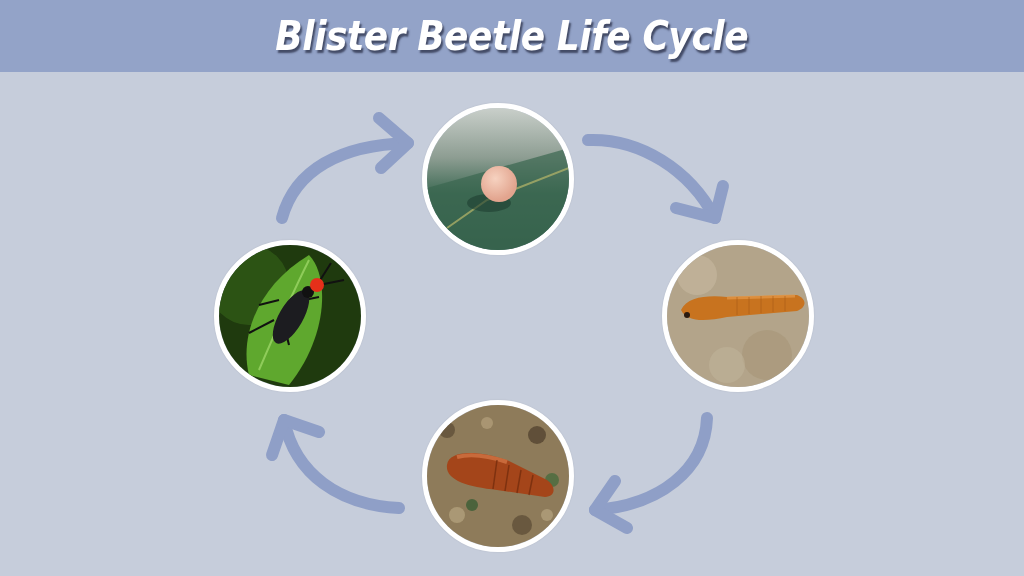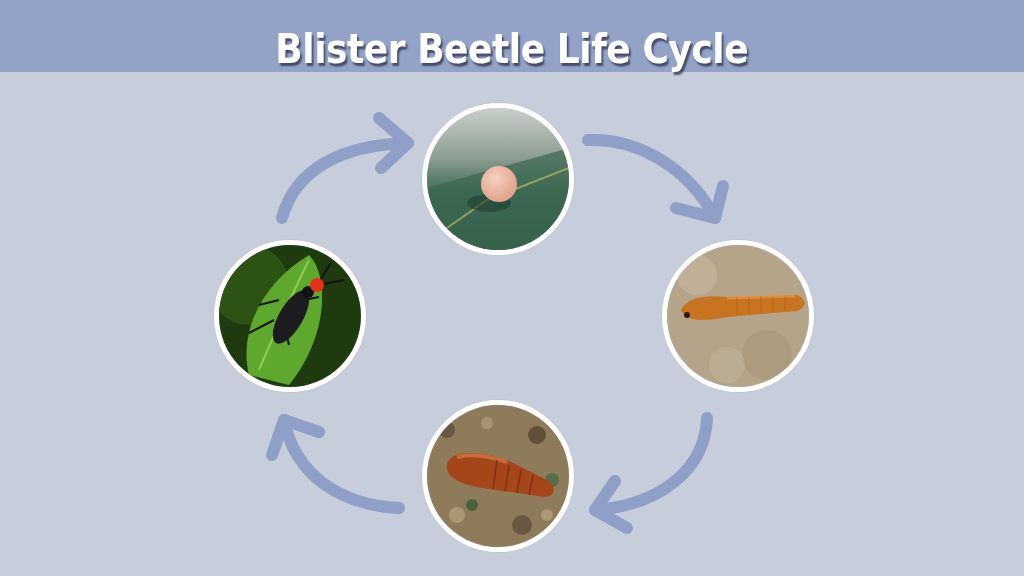--- a/index.html
+++ b/index.html
@@ -5,21 +5,21 @@
   html, body { margin:0; padding:0; }
   body {
     width:1024px; height:576px; overflow:hidden;
     background:#c6cddb;
     font-family:"Liberation Sans", sans-serif;
     position:relative;
   }
   .header {
     position:absolute; left:0; top:0; width:1024px; height:72px;
     background:#93a3c8;
-    display:flex; align-items:flex-end; justify-content:center;
+    display:flex; align-items:center; justify-content:center;font-style:italic;
   }
   .title {
     color:#ffffff; font-weight:bold; font-size:40px; letter-spacing:-0.5px;
     text-shadow:2px 3px 2px rgba(40,45,70,0.75);
     font-family:"DejaVu Sans", sans-serif;
     transform:scaleX(0.9);
   }
   .arrows { position:absolute; left:0; top:0; width:1024px; height:576px; }
   .circle {
     position:absolute; width:142px; height:142px; border-radius:50%;

